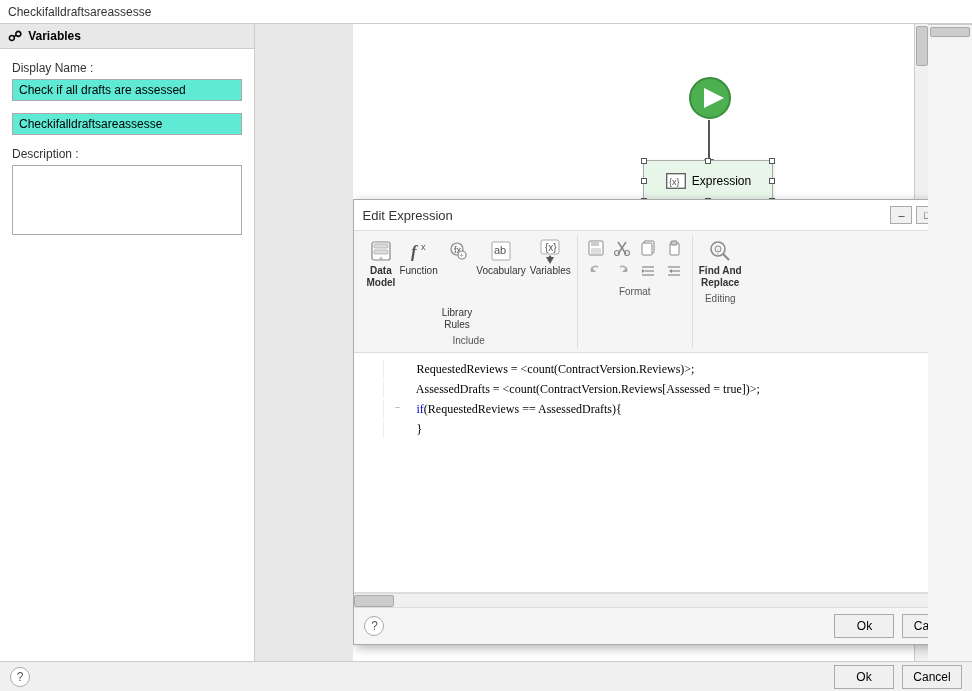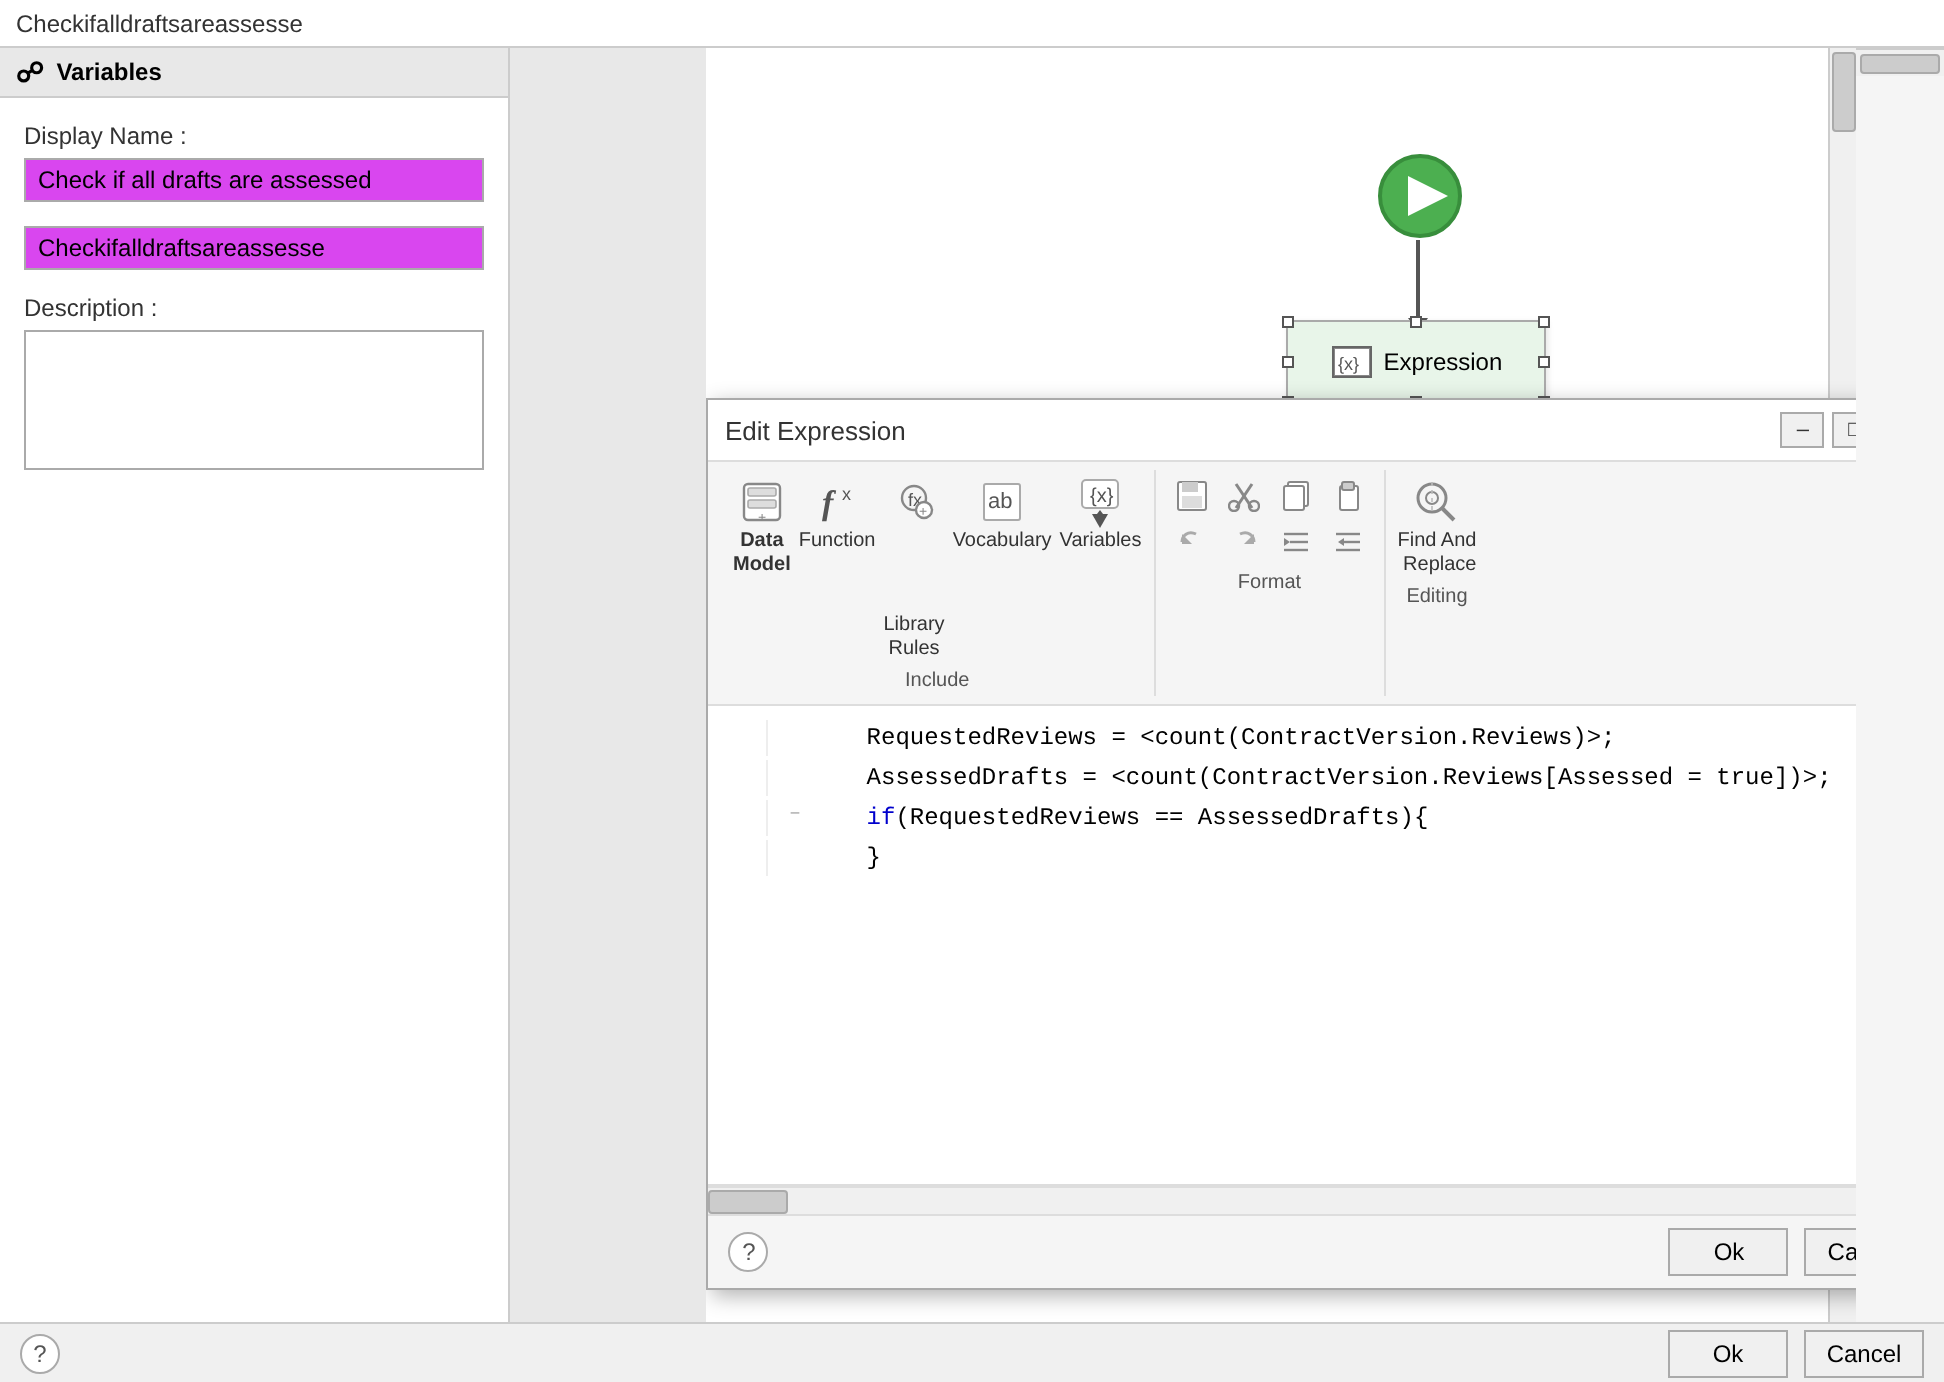--- a/index.html
+++ b/index.html
@@ -52,21 +52,21 @@
       font-size: 12px;
       color: #333;
       margin-bottom: 4px;
     }
 
     .prop-input {
       width: 100%;
       border: 1px solid #aaa;
       padding: 3px 6px;
       font-size: 12px;
-      background: #d946ef;
+      background: #5eead4;
       margin-bottom: 12px;
     }
 
     .prop-textarea {
       width: 100%;
       height: 70px;
       border: 1px solid #aaa;
       padding: 3px 6px;
       font-size: 12px;
       background: #fff;
@@ -338,20 +338,21 @@
       display: flex;
       align-items: flex-start;
       justify-content: center;
       color: #aaa;
       font-size: 10px;
     }
 
     .code-text {
       flex: 1;
       white-space: pre;
+      font-family: Liberation Serif, serif;
     }
 
     .kw-blue { color: #0000cc; }
 
     
     .dialog-hscroll {
       height: 14px;
       background: #f0f0f0;
       border-top: 1px solid #ddd;
       position: relative;
@@ -692,21 +693,21 @@
               <div class="toolbar-icons-row">
                 <div style="display:flex;flex-direction:column;align-items:center;">
                   <button class="toolbar-icon-btn">
                     <svg width="26" height="26" viewBox="0 0 26 26">
                       <circle cx="11" cy="11" r="7" fill="none" stroke="#888" stroke-width="1.5"></circle>
                       <line x1="16" y1="16" x2="22" y2="22" stroke="#888" stroke-width="2"></line>
                       <circle cx="11" cy="11" r="3" fill="none" stroke="#888" stroke-width="1"></circle>
                       <line x1="11" y1="3" x2="11" y2="19" stroke="#bbb" stroke-width="0.8" stroke-dasharray="2,2"></line>
                     </svg>
                   </button>
-                  <span class="toolbar-label" style="white-space:pre-line;text-align:right;">Find And
+                  <span class="toolbar-label" style="white-space:pre-line;text-align:center;font-weight:bold;">Find And
 Replace</span>
                 </div>
               </div>
               <span class="toolbar-group-label">Editing</span>
             </div>
 
           </div>
 
           <div class="dialog-editor">
             <div class="code-line">

